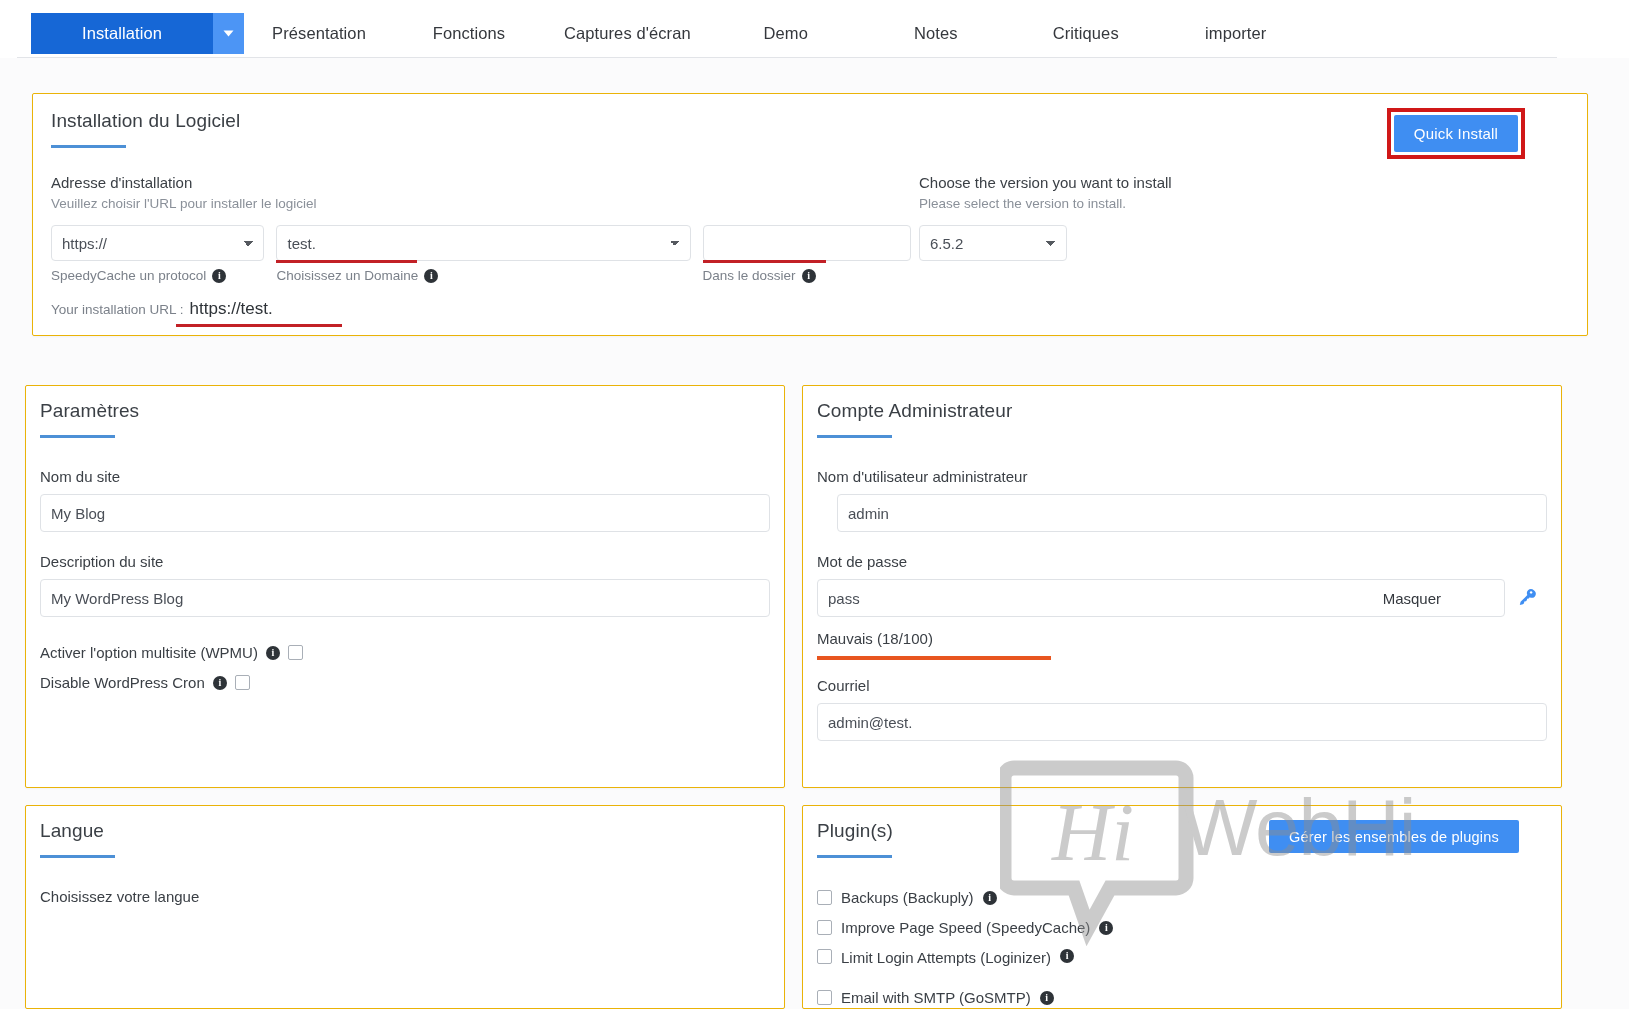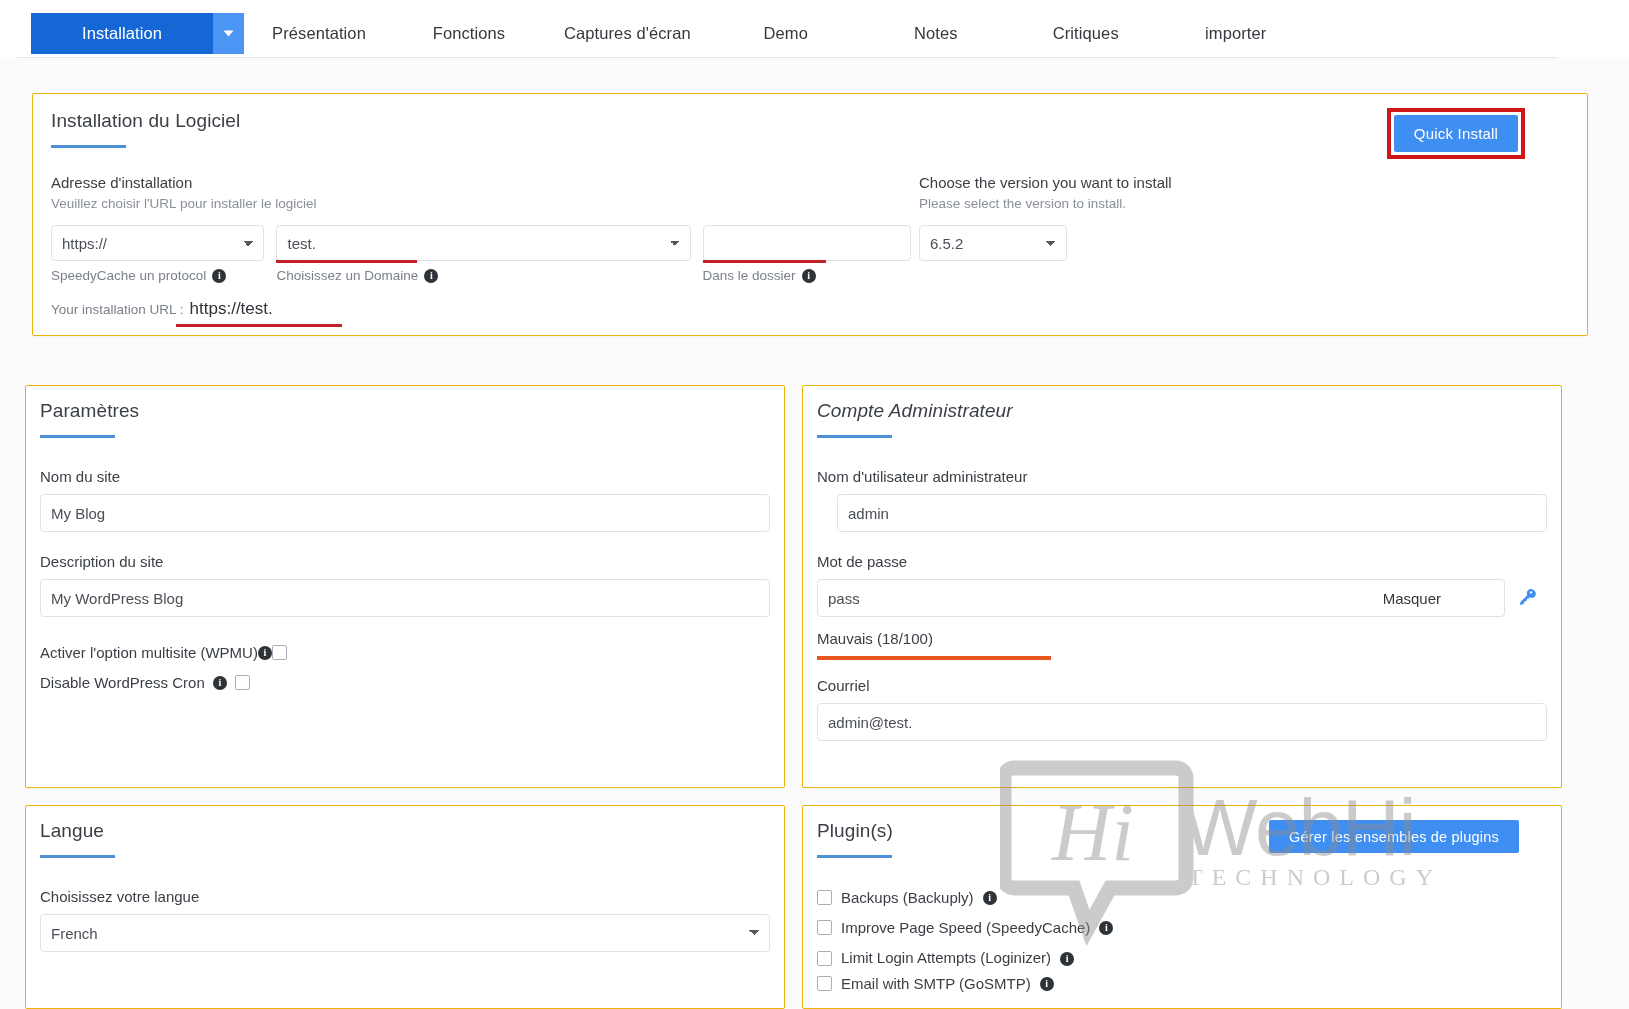--- a/index.html
+++ b/index.html
@@ -316,36 +316,36 @@
       <div class="field-label">Nom du site</div>
       <div style="margin-top:9px;">
         <input class="ctl" type="text" style="height: 38px;" value="My Blog">
       </div>
 
       <div class="field-label" style="margin-top:21px;">Description du site</div>
       <div style="margin-top:9px;">
         <input class="ctl" type="text" style="height: 38px;" value="My WordPress Blog">
       </div>
 
-      <div style="display:flex; align-items:center; margin-top:27px;">
+      <div style="display:flex; align-items:center; gap:8px; margin-top:27px;">
         <span class="field-label">Activer l'option multisite (WPMU)</span>
         <span class="info-i">i</span>
         <input class="chk" type="checkbox" style="">
       </div>
 
       <div style="display:flex; align-items:center; gap:8px; margin-top:13px;">
         <span class="field-label">Disable WordPress Cron</span>
         <span class="info-i">i</span>
         <input class="chk" type="checkbox" style="">
       </div>
     </div>
   </div>
 
   <div class="card" style="position:absolute; left:802px; top:385px; width:760px; height:403px;">
-    <div style="position:absolute; left:14px; top:14px;font-style:italic;">
+    <div style="position:absolute; left:14px; top:14px;">
       <div class="card-title">Compte Administrateur</div>
       <div class="title-rule"></div>
     </div>
 
     <div style="position:absolute; left:14px; top:82px; width:730px;">
       <div class="field-label">Nom d'utilisateur administrateur</div>
       <div style="margin-top:9px;padding-left:20px;">
         <input class="ctl" type="text" style="height: 38px;" value="admin">
       </div>
 
@@ -372,25 +372,20 @@
     </div>
   </div>
 
   <div class="card" style="position:absolute; left:25px; top:805px; width:760px; height:204px;">
     <div style="position:absolute; left:14px; top:14px;">
       <div class="card-title">Langue</div>
       <div class="title-rule"></div>
     </div>
     <div style="position:absolute; left:14px; top:82px; width:730px;">
       <div class="field-label">Choisissez votre langue</div>
-      <div style="margin-top:9px;">
-        <select class="ctl" style="height:38px;">
-          <option>French</option>
-        </select>
-      </div>
     </div>
   </div>
 
   <div class="card" style="position:absolute; left:802px; top:805px; width:760px; height:204px; overflow:hidden;">
     <div style="position:absolute; left:14px; top:14px;">
       <div class="card-title">Plugin(s)</div>
       <div class="title-rule"></div>
     </div>
 
     <button class="btn-blue" style="position:absolute; left:466px; top:14px; width:250px; height:33px; font-size:14.5px;">Gérer les ensembles de plugins</button>
@@ -399,35 +394,34 @@
       <div style="display:flex; align-items:center; gap:9px; margin-bottom:13px;">
         <input class="chk" type="checkbox" style="">
         <span class="field-label">Backups (Backuply)</span>
         <span class="info-i">i</span>
       </div>
       <div style="display:flex; align-items:center; gap:9px; margin-bottom:13px;">
         <input class="chk" type="checkbox" style="">
         <span class="field-label">Improve Page Speed (SpeedyCache)</span>
         <span class="info-i">i</span>
       </div>
-      <div style="display:flex; align-items:flex-end; gap:9px; margin-bottom:9px;">
+      <div style="display:flex; align-items:flex-start; gap:9px; margin-bottom:23px;">
         <input class="chk" type="checkbox" style="">
         <span class="field-label">Limit Login Attempts (Loginizer)</span>
         <span class="info-i">i</span>
       </div>
       <div style="display:flex; align-items:center; gap:9px;">
         <input class="chk" type="checkbox" style="">
         <span class="field-label">Email with SMTP (GoSMTP)</span>
         <span class="info-i">i</span>
       </div>
     </div>
   </div>
 
   <div id="watermark">
     <svg width="200" height="190" viewBox="0 0 200 190" style="position:absolute;left:0;top:0;">
       <path d="M14 8 H176 A10 10 0 0 1 186 18 V118 A10 10 0 0 1 176 128 H110 L88 168 L74 128 H14 A10 10 0 0 1 4 118 V18 A10 10 0 0 1 14 8 Z" fill="none" stroke="#8d8d8d" stroke-width="15"></path>
       <text x="52" y="100" font-family="Liberation Serif, serif" font-style="italic" font-size="82" fill="#8d8d8d">Hi</text>
     </svg>
     <div class="wm-text">WebHi</div>
-    <div class="wm-sub">TECHNOLOGY</div>
   </div>
 
 </div>
 
 </body></html>

